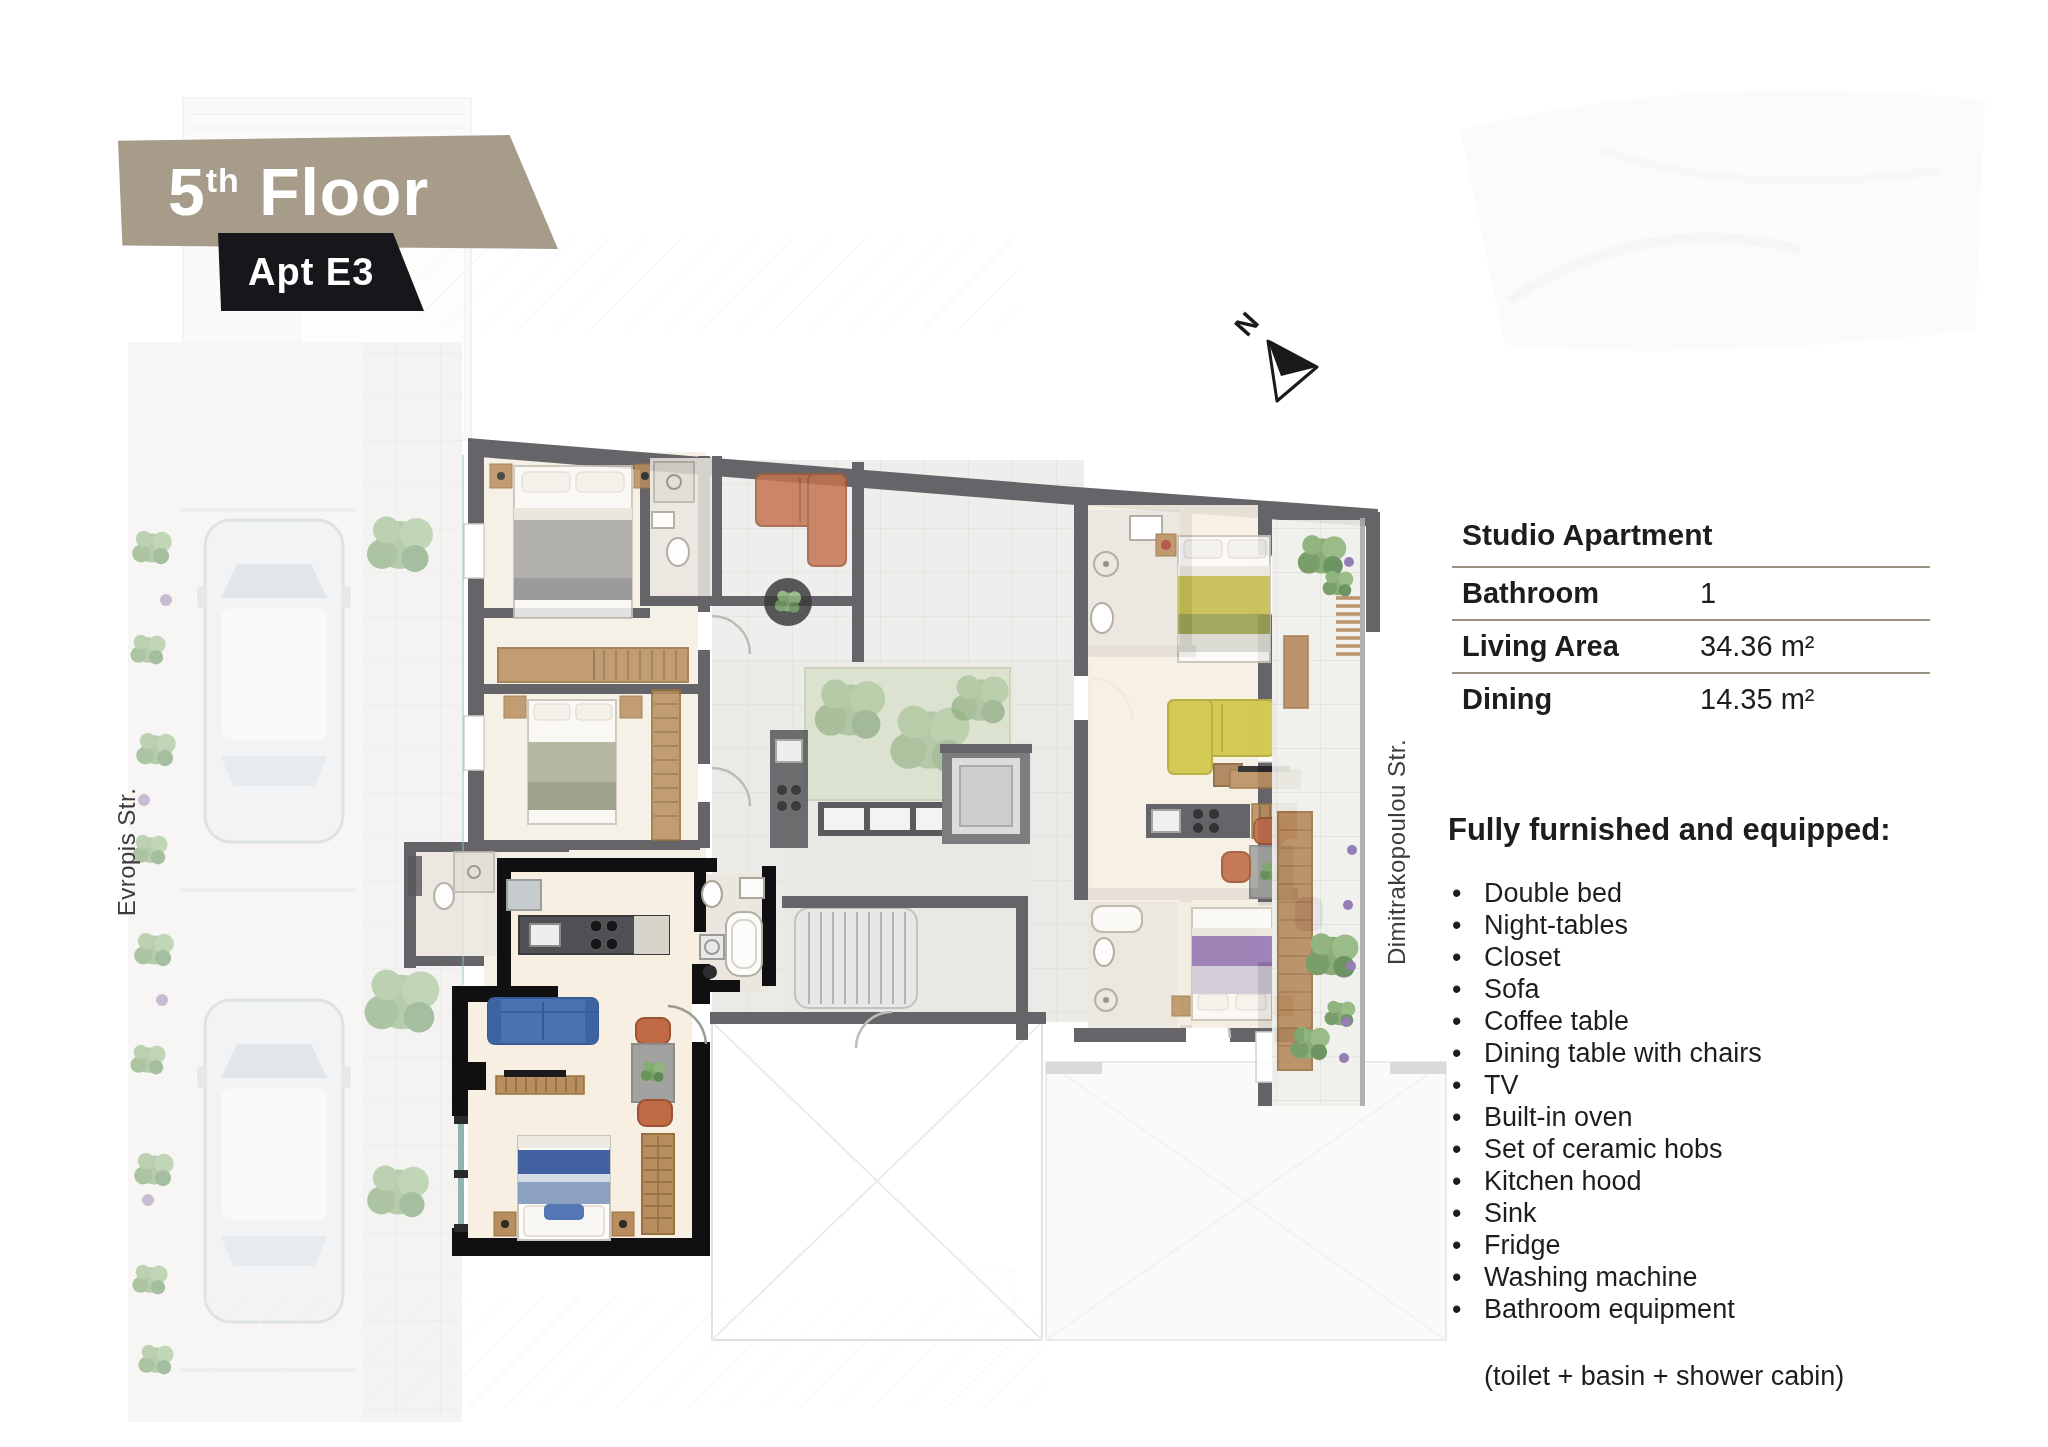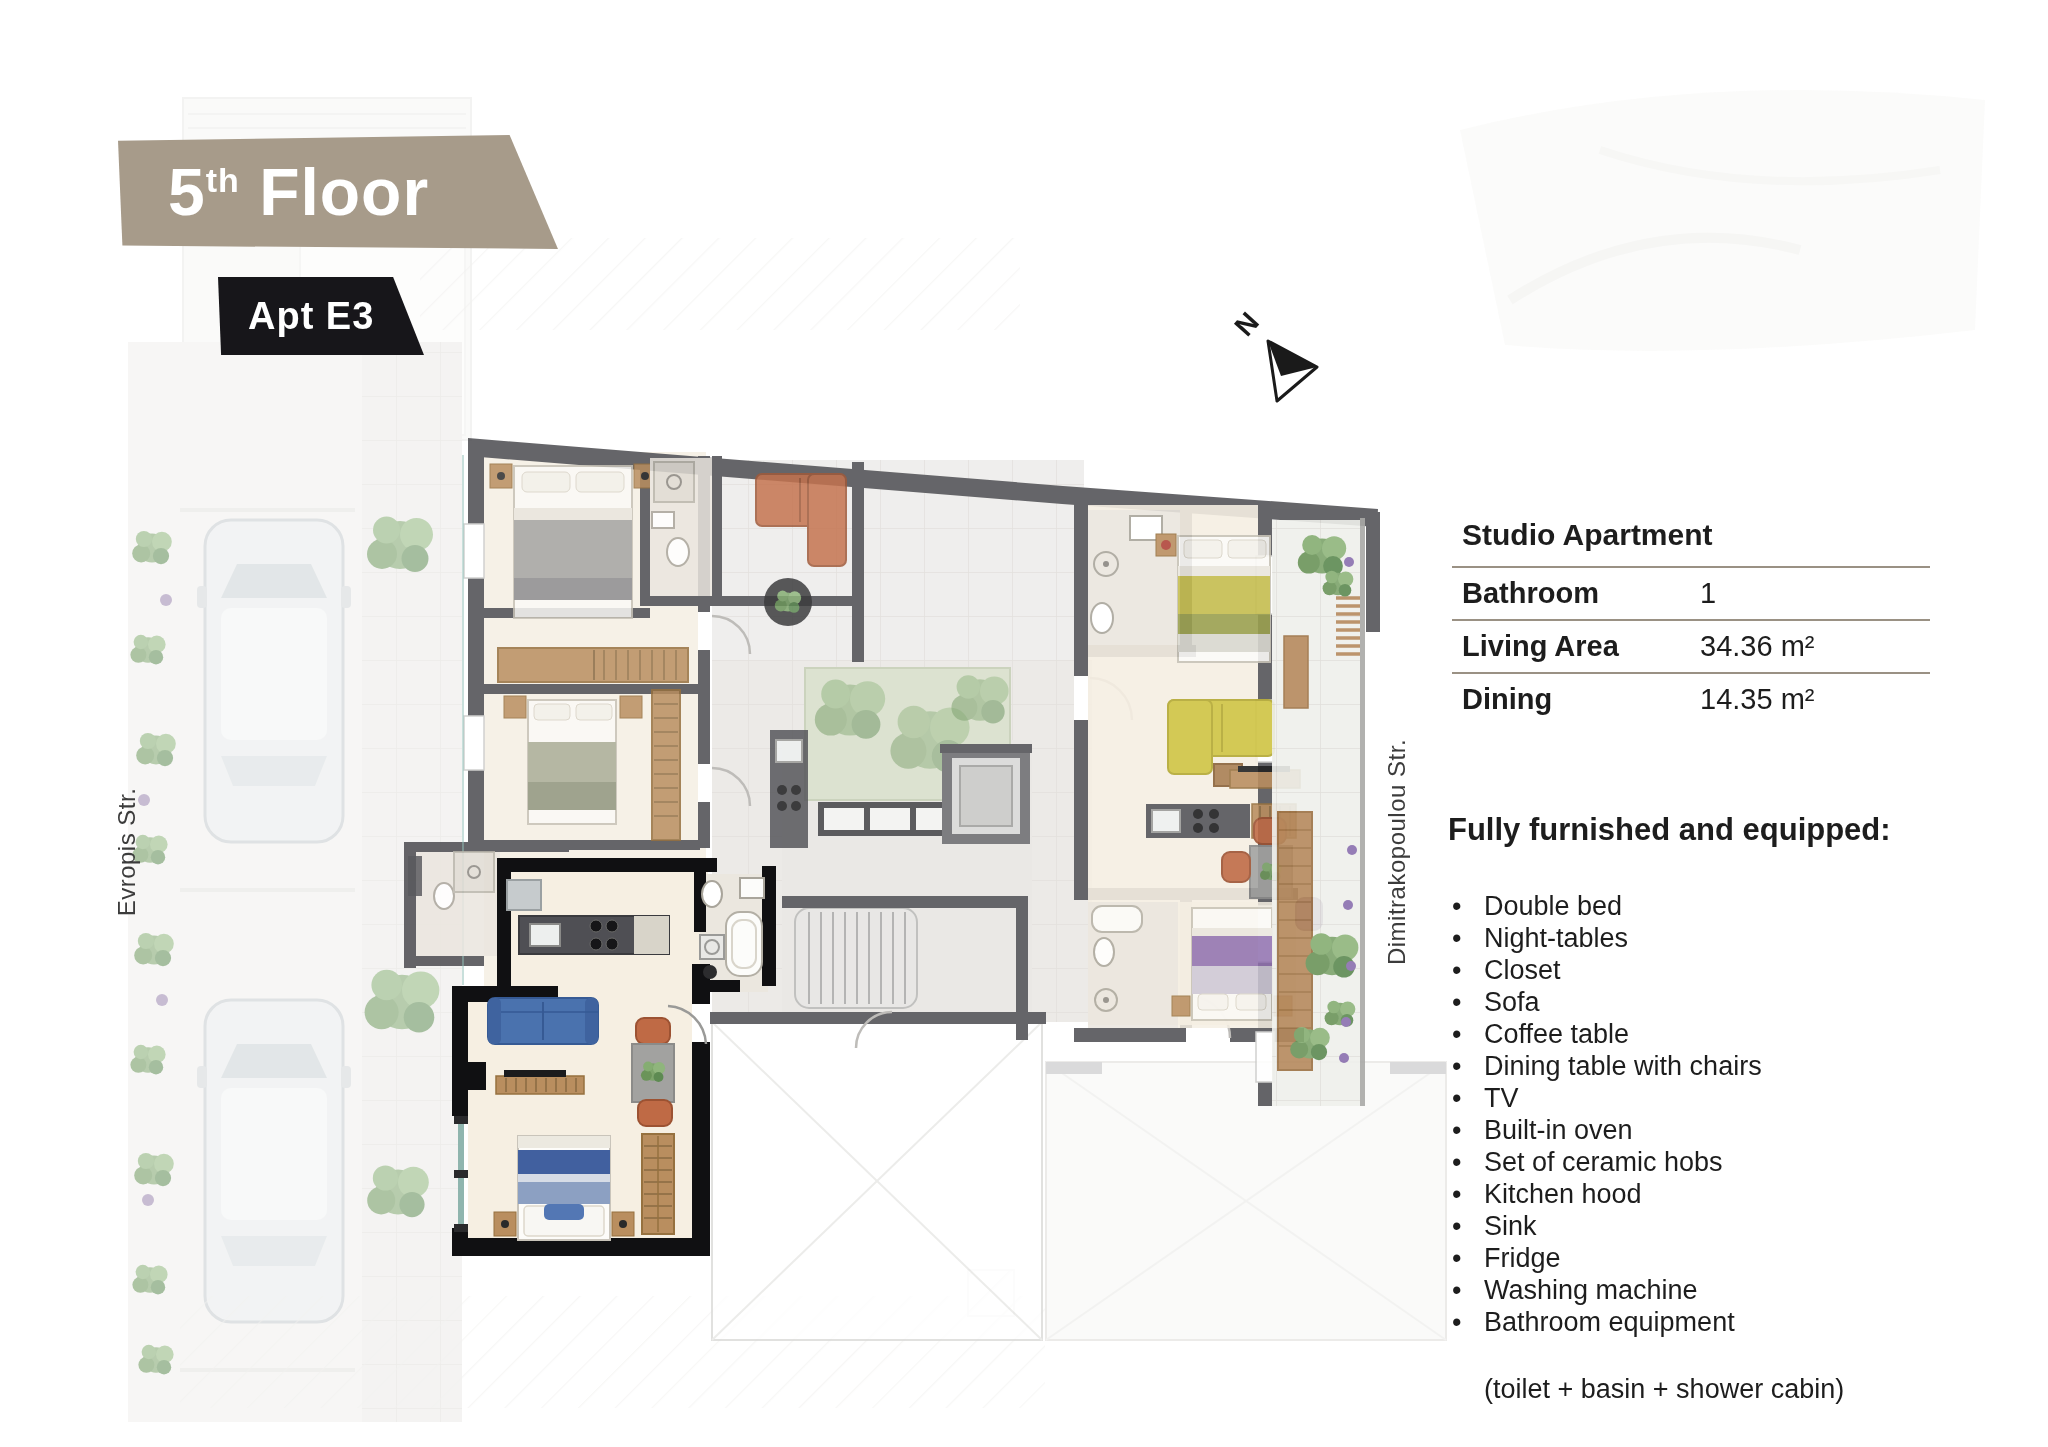--- a/index.html
+++ b/index.html
@@ -10,33 +10,33 @@
   
   .banner{position:absolute;left:118px;top:135px;width:440px;height:114px;
           background:var(--banner-tan,#a79b8a);
           clip-path:polygon(0% 5%, 89% 0%, 100% 100%, 1% 97%);
           display:flex;align-items:center;padding-left:50px;box-sizing:border-box;}
   .banner-text{color:#fff;font-weight:bold;font-size:66px;letter-spacing:1px;line-height:1;}
   .banner-text sup{font-size:34px;vertical-align:super;line-height:0;}
   .apt-banner{position:absolute;left:218px;top:233px;width:206px;height:78px;
           background:var(--banner-dark,#17161a);
           clip-path:polygon(0 0, 85% 0, 100% 100%, 1.5% 100%);
-          display:flex;align-items:center;padding-left:30px;box-sizing:border-box;margin-top:44px;}
+          display:flex;align-items:center;padding-left:30px;box-sizing:border-box;}
   .apt-text{color:#fff;font-weight:bold;font-size:38px;letter-spacing:1px;}
 
   
   .details{position:absolute;left:1452px;top:518px;width:478px;}
   .details-title{font-weight:bold;font-size:30px;padding:0 0 14px 10px;}
   .details-row{display:flex;border-top:2px solid var(--rule,#9a9184);height:51px;align-items:center;}
   .details-label{width:238px;font-weight:bold;font-size:29px;padding-left:10px;}
   .details-value{font-size:29px;}
 
   
   .features{position:absolute;left:1448px;top:812px;width:520px;}
-  .features-heading{font-weight:bold;font-size:31px;margin-bottom:42px;}
+  .features-heading{font-weight:bold;font-size:31px;margin-bottom:29px;}
   .feature-item{position:relative;font-size:27px;line-height:32px;padding-left:36px;}
   .feature-item .dot{position:absolute;left:4px;top:0;}
   .feature-cont{font-size:27px;line-height:32px;padding-left:36px;margin-top:35px;}
 
   
   .street{position:absolute;width:270px;text-align:center;font-size:24px;color:#3c3c3c;
           transform:rotate(-90deg);letter-spacing:0.5px;}
   .street-left{left:-8px;top:838px;}
   .street-right{left:1262px;top:838px;}
 </style>

